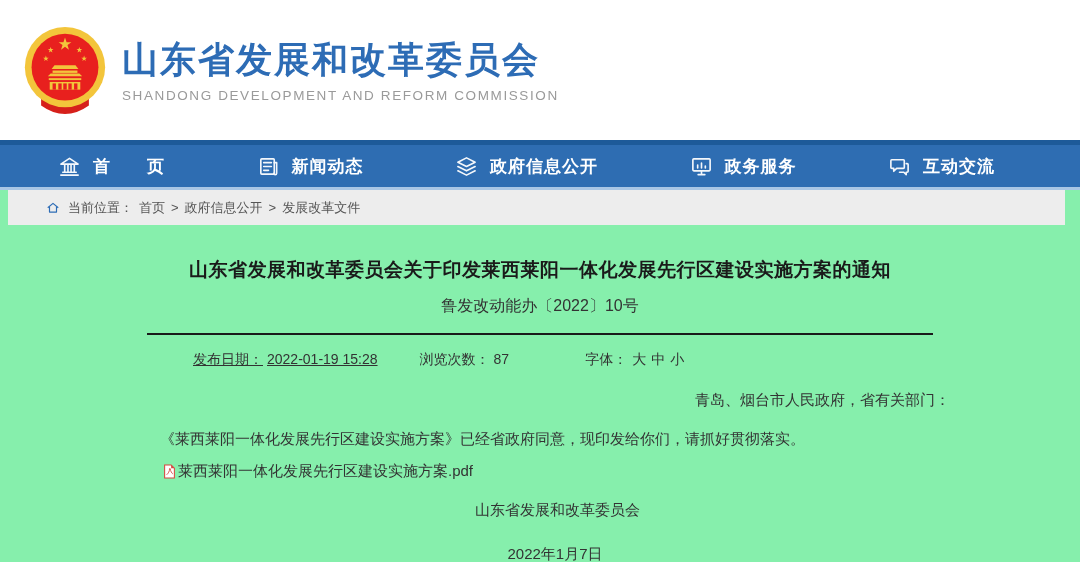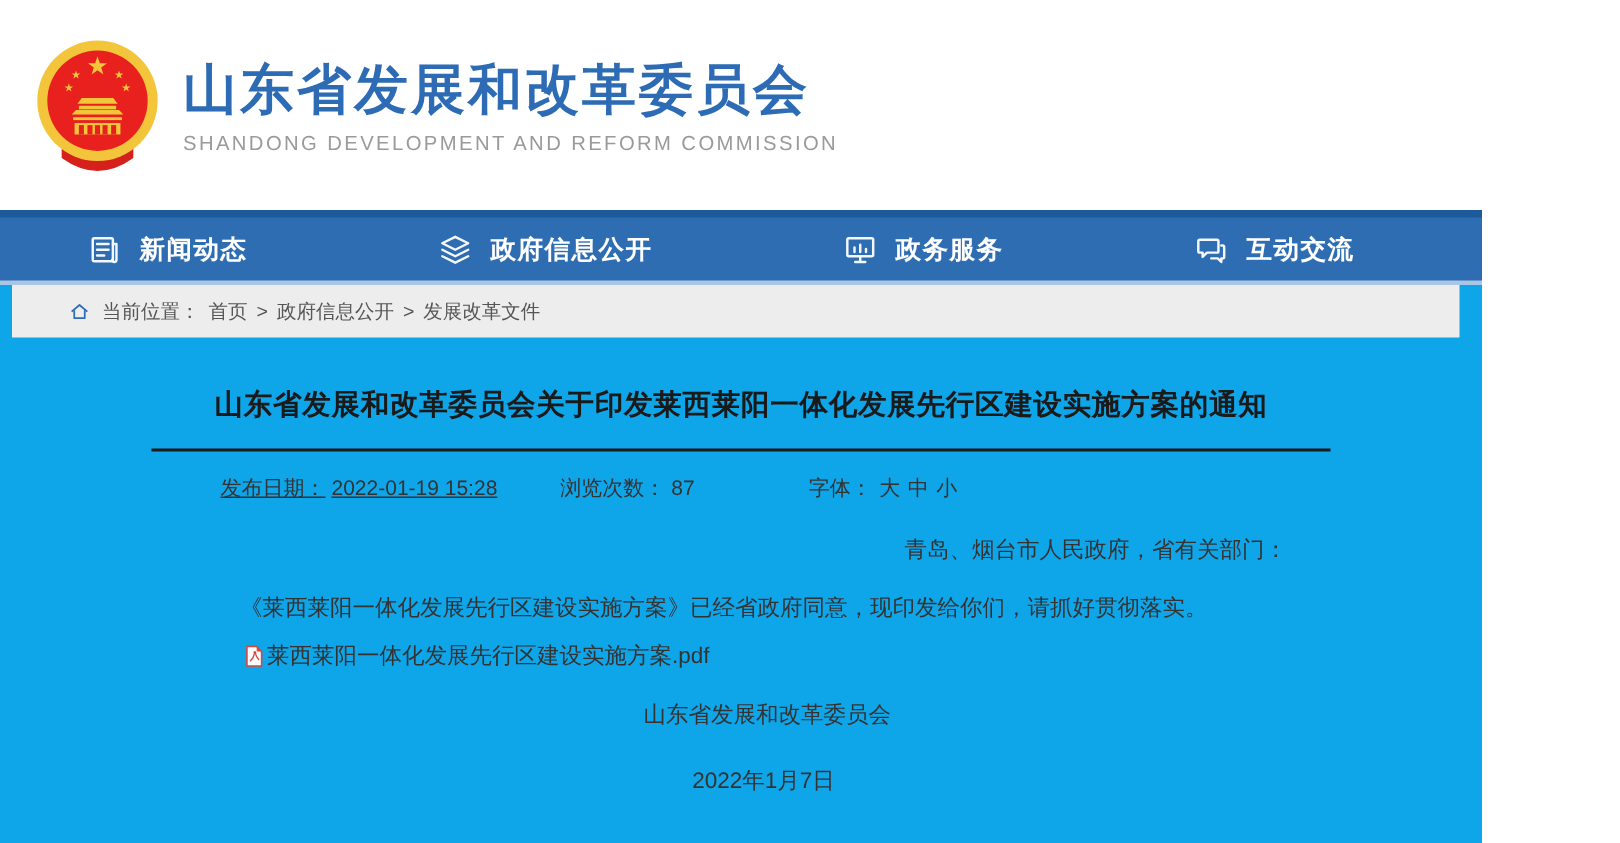--- a/index.html
+++ b/index.html
@@ -1,18 +1,18 @@
 <!DOCTYPE html>
 <html style="--title-blue: #2d6cb5; --nav-blue: #2e6db2; --nav-dark-blue: #1d5a99; --nav-light-blue: #a9c6e5; --search-red: #d0544c; --emblem-red: #e8201e; --emblem-gold: #f3c53b; --breadcrumb-bg: #ededed;"><head>
 <meta charset="utf-8">
 <style>
   * { margin: 0; padding: 0; box-sizing: border-box; }
   html,body { width: 1080px; height: 562px; background: #fff; overflow: hidden;
     font-family: "Liberation Sans", "DejaVu Sans", sans-serif; }
-  .page { width: 988px; height: 562px; background: #0ea5e9; position: relative; }
+  .page { width: 1080px; height: 562px; background: #86efac; position: relative; }
 
   
   .site-header { height: 140px; display: flex; align-items: flex-start; padding: 0 15px 0 22px; background:#fff; }
   .brand { display: flex; align-items: center; margin-top: 25px; }
   .emblem { width: 86px; height: 92px; display: inline-block; flex: 0 0 auto; }
   .brand-text { margin-left: 14px; }
   .site-title { color: var(--title-blue, #2d6cb5); font-size: 36px; font-weight: 700; letter-spacing: 2px; line-height: 1.15; }
   .site-subtitle { color: #9a9a9a; font-size: 13.5px; letter-spacing: 1.6px; margin-top: 8px; }
   .search { margin-left: auto; margin-top: 43px; display: flex; align-items: stretch; }
   .search-input { width: 312px; height: 37px; border: 1px solid #ccc; border-right: none; outline: none;
@@ -94,20 +94,28 @@
         <div class="site-title">山东省发展和改革委员会</div>
         <div class="site-subtitle">SHANDONG DEVELOPMENT AND REFORM COMMISSION</div>
       </div>
     </div>
   </header>
 
   <nav class="main-nav">
     <a class="nav-item">
       <span class="nav-icon">
         <svg viewBox="0 0 24 24" width="23" height="23" fill="none" stroke="#fff" stroke-width="1.7" stroke-linejoin="round" stroke-linecap="round">
+          <path d="M3 21h18M5 18h14M7 18v-8M10.4 18v-8M13.6 18v-8M17 18v-8M3 9.5h18L12 3.5z"></path>
+        </svg>
+      </span>
+      <span class="nav-label">首　　页</span>
+    </a>
+    <a class="nav-item">
+      <span class="nav-icon">
+        <svg viewBox="0 0 24 24" width="23" height="23" fill="none" stroke="#fff" stroke-width="1.7" stroke-linejoin="round" stroke-linecap="round">
           <rect x="4" y="4" width="14" height="16" rx="1"></rect>
           <path d="M18 8h2.5v11a1.5 1.5 0 0 1-3 0"></path>
           <path d="M7 8h8M7 12h8M7 16h5"></path>
         </svg>
       </span>
       <span class="nav-label">新闻动态</span>
     </a>
     <a class="nav-item">
       <span class="nav-icon">
         <svg viewBox="0 0 24 24" width="23" height="23" fill="none" stroke="#fff" stroke-width="1.7" stroke-linejoin="round" stroke-linecap="round">
@@ -149,20 +157,21 @@
     <span>当前位置：</span>
     <a class="crumb-link">首页</a>
     <span class="crumb-sep">&gt;</span>
     <a class="crumb-link">政府信息公开</a>
     <span class="crumb-sep">&gt;</span>
     <a class="crumb-link">发展改革文件</a>
   </div>
 
   <main class="content">
     <h1 class="article-title">山东省发展和改革委员会关于印发莱西莱阳一体化发展先行区建设实施方案的通知</h1>
+    <div class="doc-number">鲁发改动能办〔2022〕10号</div>
     <div class="rule"></div>
 
     <div class="meta">
       <span class="meta-group g1">
         <span>发布日期：</span><span class="meta-value">2022-01-19 15:28</span>
       </span>
       <span class="meta-group g2">
         <span>浏览次数：</span><span class="meta-value">87</span>
       </span>
       <span class="meta-group">

